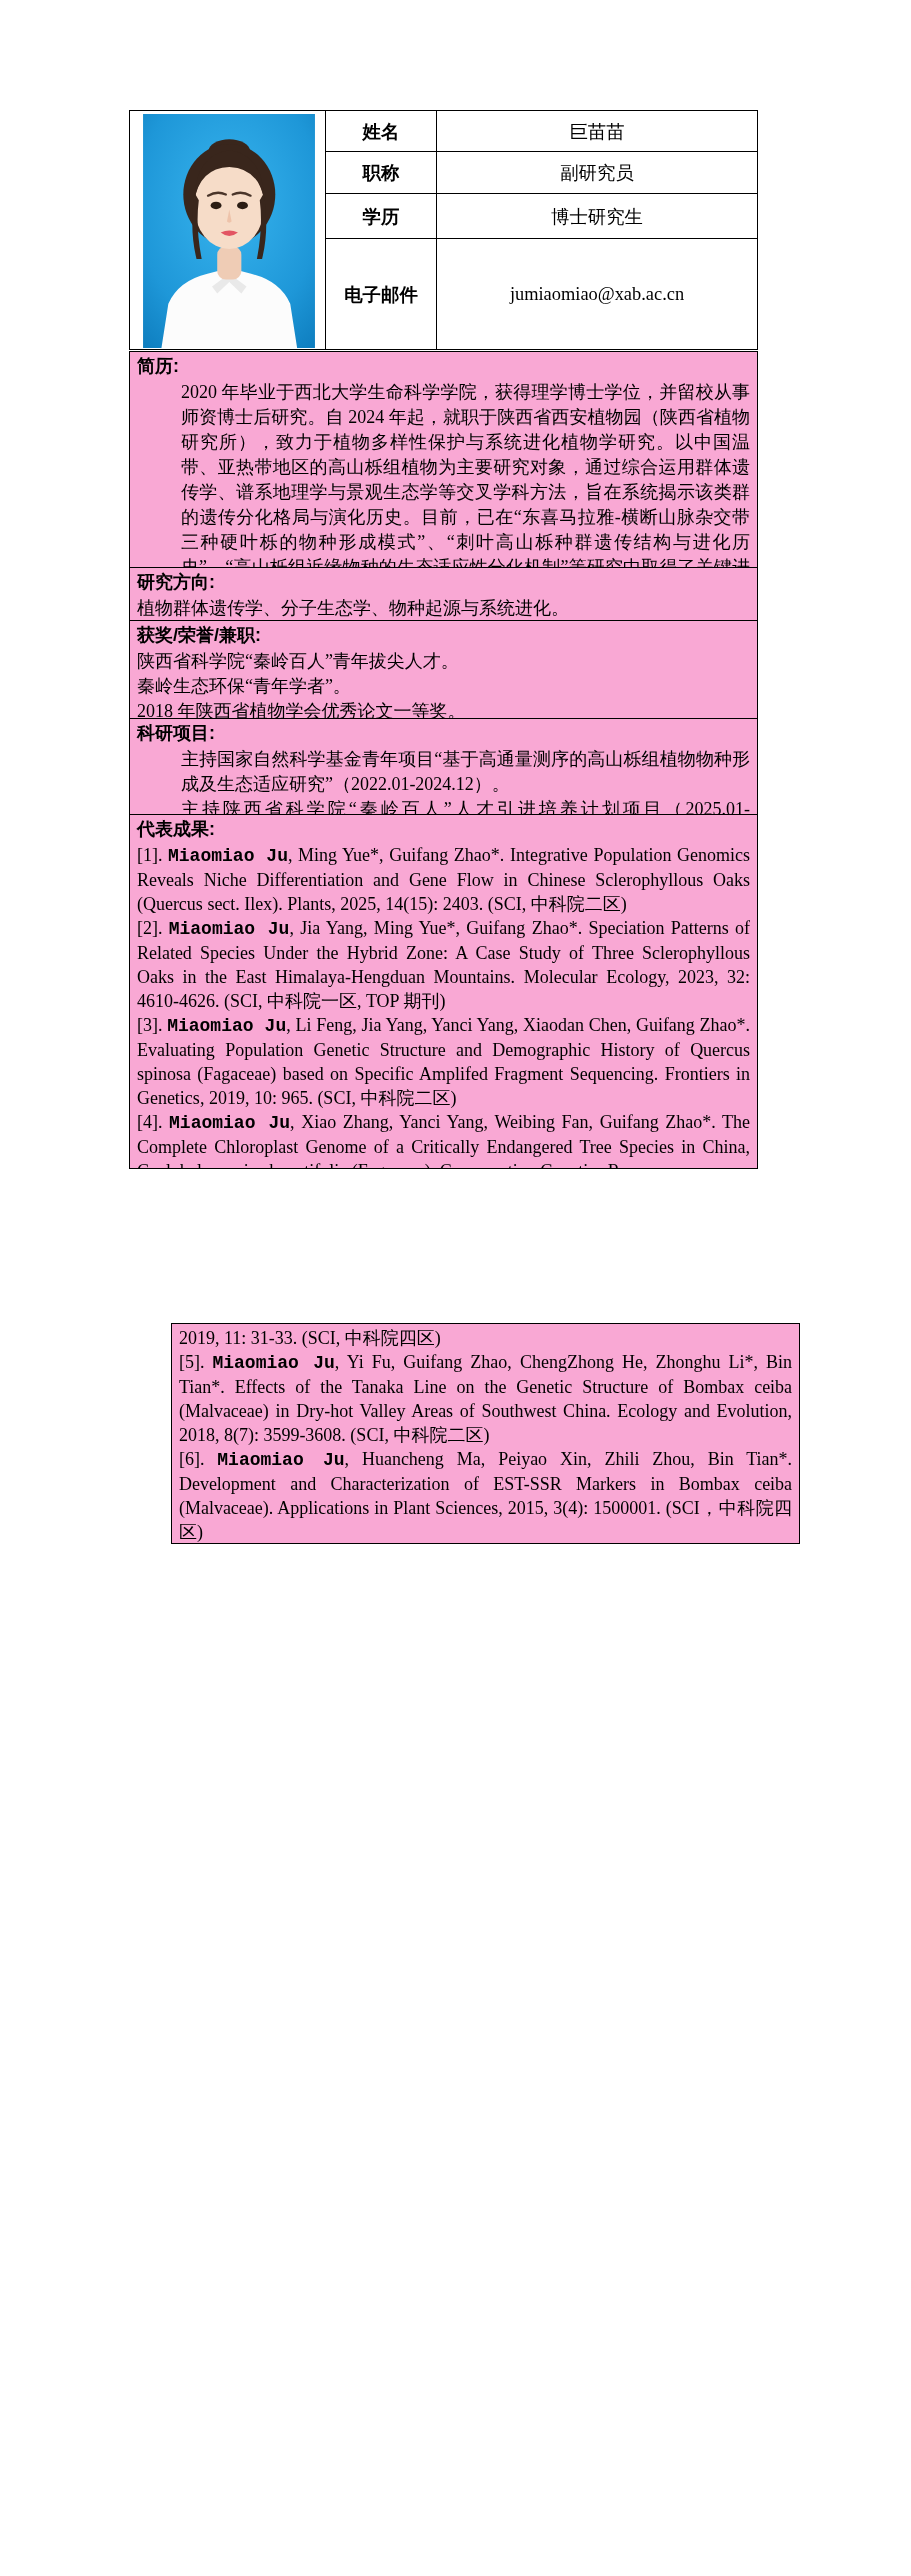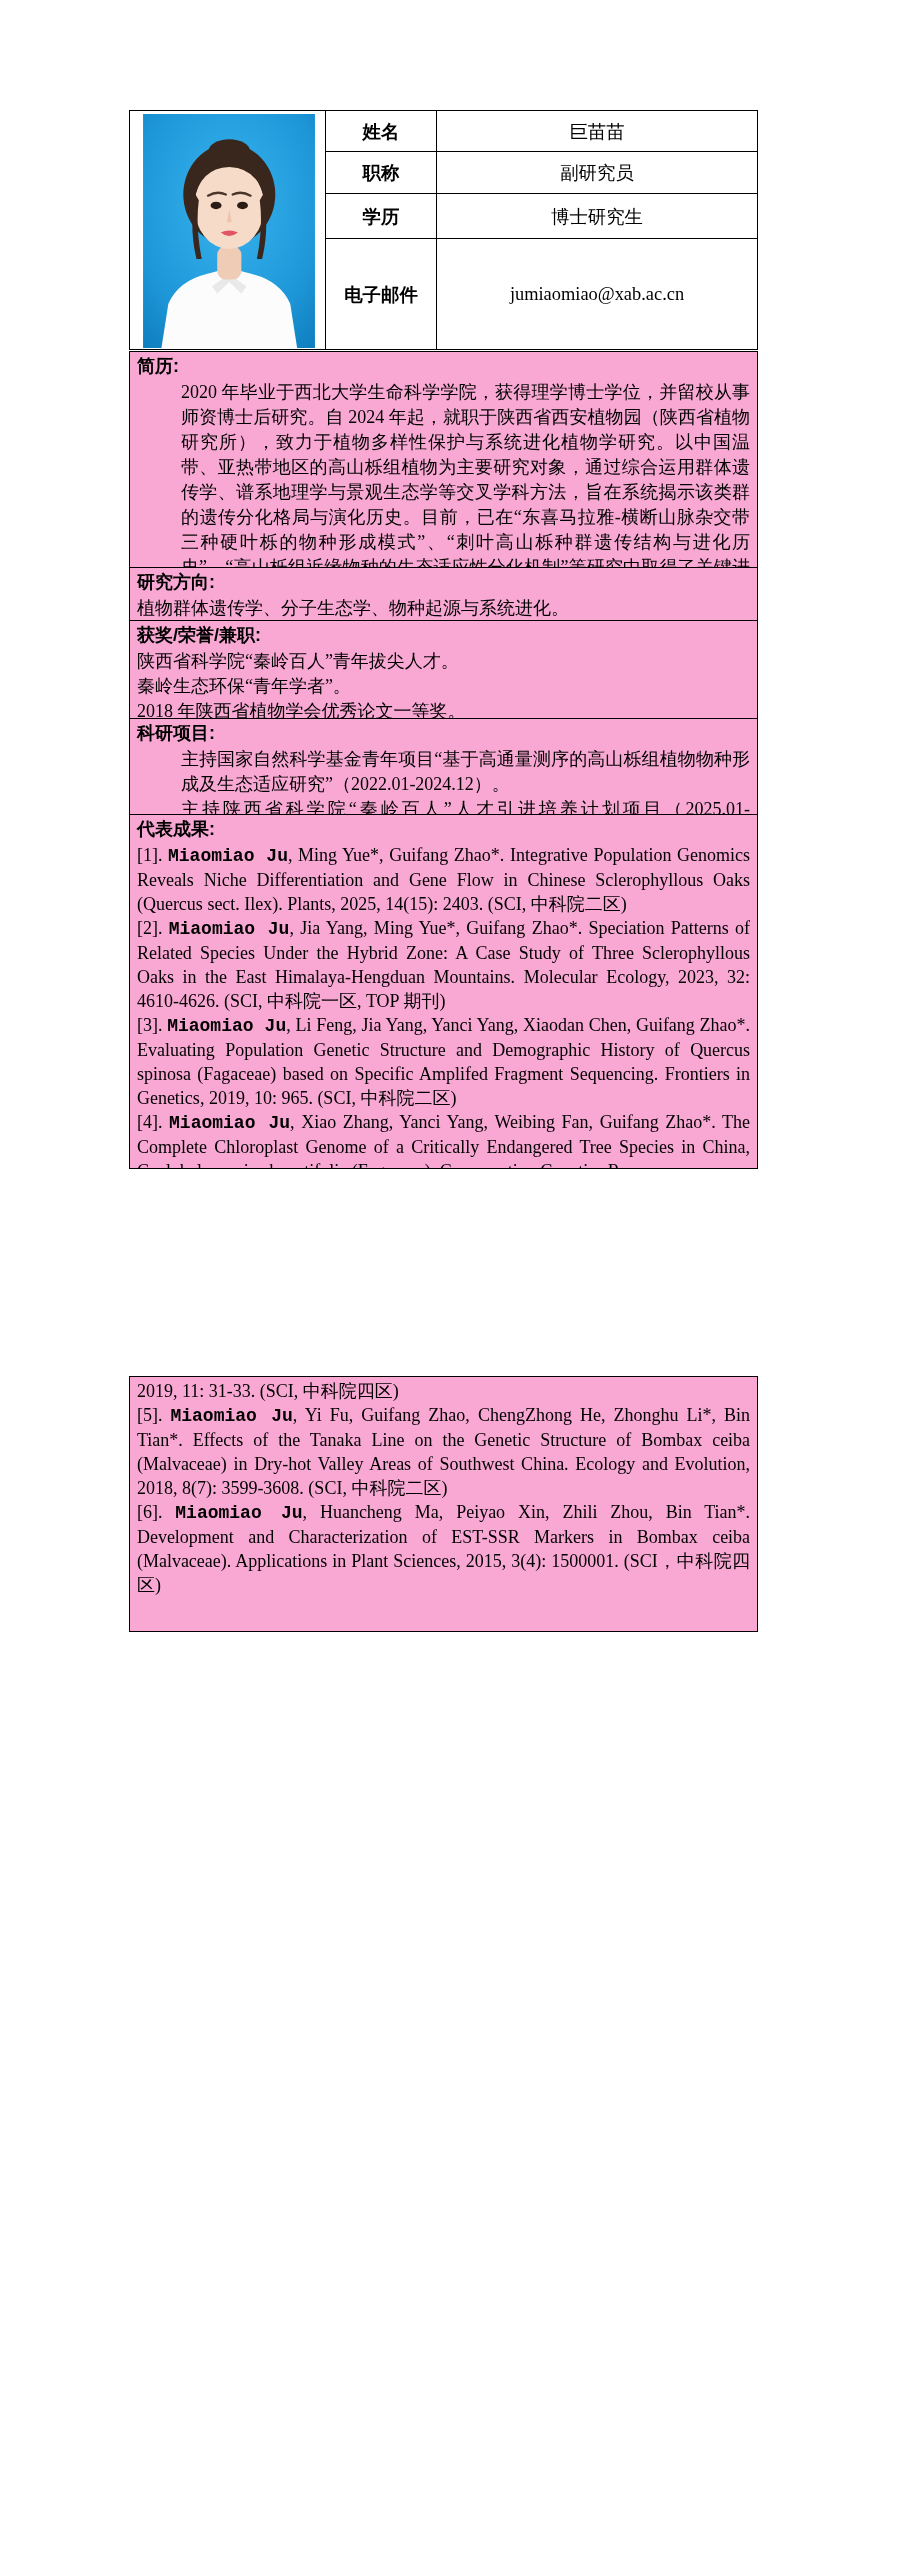--- a/index.html
+++ b/index.html
@@ -21,21 +21,21 @@
   .photo-cell svg{display:block;}
   .cell{display:flex;align-items:center;justify-content:center;box-sizing:border-box;
     border-left:1.1px solid #000;font-size:18.4px;}
   .cell.label{grid-column:2;font-family:"Liberation Sans","DejaVu Sans",sans-serif;font-weight:bold;}
   .cell.value{grid-column:3;}
   .r1{grid-row:1}.r2{grid-row:2}.r3{grid-row:3}.r4{grid-row:4}
   .r2,.r3,.r4{border-top:1.1px solid #000;}
 
   
   .box1{top:351px;height:818px;overflow:hidden;}
-  .box2{top:1376px;height:256px;overflow:hidden;padding:1.7px 6.9px;}
+  .box2{top:1323px;height:221px;overflow:hidden;padding:1.7px 6.9px;margin-left:42px;}
   .sec{box-sizing:border-box;padding:1.1px 6.9px;overflow:hidden;}
   .sec + .sec{border-top:1.7px solid #000;}
   .sec-bio{height:215px;}
   .sec-research{height:53px;}
   .sec-awards{height:98px;}
   .sec-projects{height:96px;}
   .h{font-family:"Liberation Sans","DejaVu Sans",sans-serif;font-weight:bold;
      font-size:18px;line-height:26.4px;}
   .p{font-size:18px;line-height:25px;text-align:justify;margin-left:44px;}
   .line{font-size:18px;line-height:25px;}

